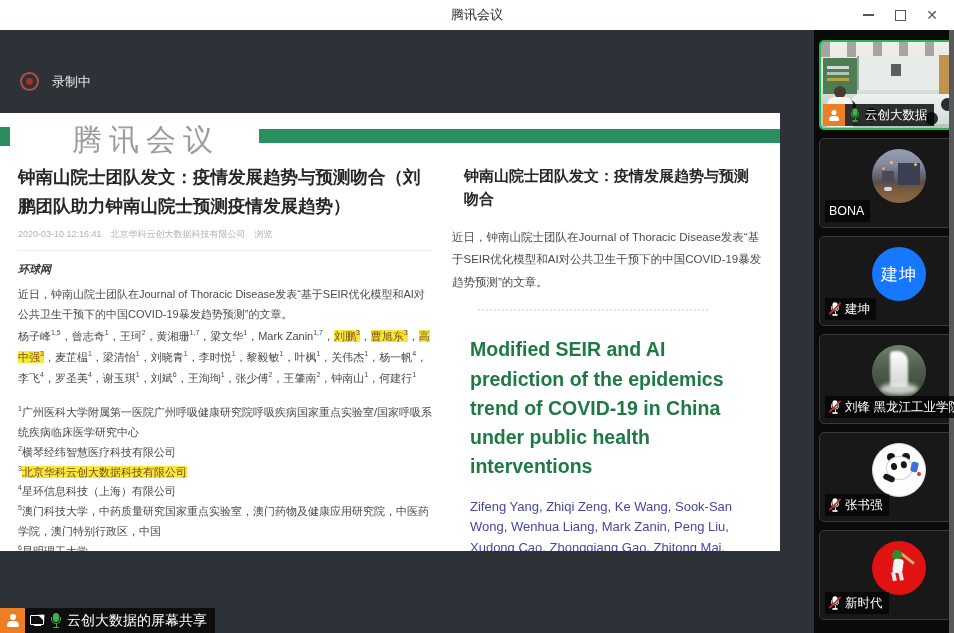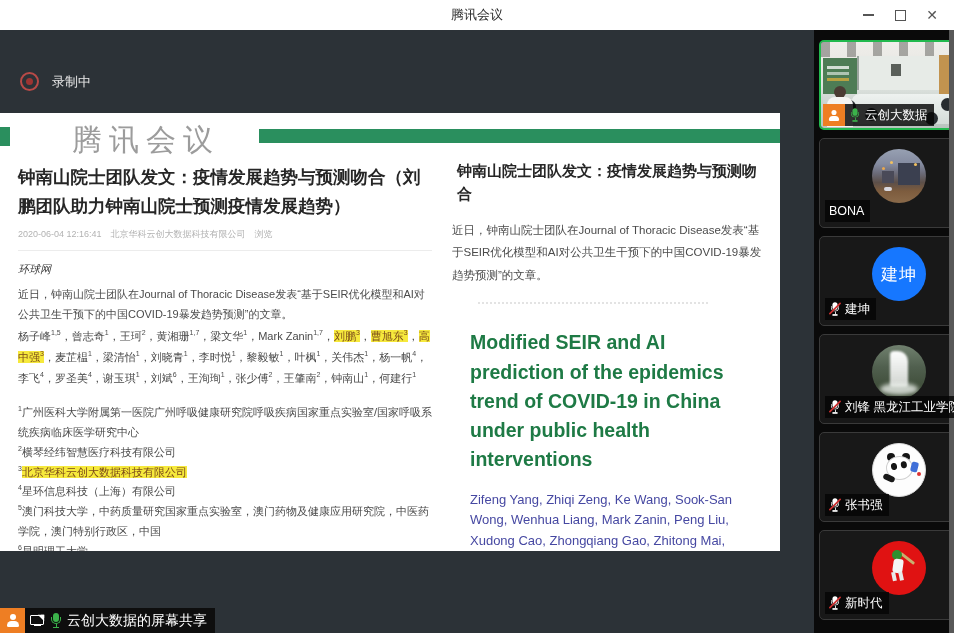--- a/index.html
+++ b/index.html
@@ -25,30 +25,30 @@
   
   .screen{position:absolute;top:83px;left:0;width:780px;height:438px;background:#ffffff;overflow:hidden;}
   .ph-square{position:absolute;left:0;top:14px;width:10px;height:19px;background:#2a8f5e;}
   .ph-title{position:absolute;left:72px;top:7px;font-size:30px;color:#9c9c9c;letter-spacing:7px;}
   .ph-bar{position:absolute;left:259px;top:16px;width:521px;height:14px;background:#2a8f5e;}
 
   .col-left{position:absolute;left:18px;top:50px;width:414px;}
   .col-left h1{margin:0;font-size:17.5px;font-weight:bold;color:#262626;line-height:1.65;}
   .meta{margin-top:7px;font-size:9px;color:#b2b2b2;}
   .ldivider{margin-top:9px;border-top:1px solid #ececec;}
-  .source{margin-top:11px;font-size:11px;font-style:italic;font-weight:normal;color:#3a3a3a;}
+  .source{margin-top:11px;font-size:11px;font-style:italic;font-weight:bold;color:#3a3a3a;}
   .para{margin-top:7px;font-size:11px;color:#4a4a4a;line-height:1.85;}
   .authors{margin-top:2px;font-size:11px;color:#4a4a4a;line-height:1.9;}
   sup{font-size:7px;}
   .hl{background:#f6e93c;color:#7a4a1a;}
   .affs{margin-top:14px;font-size:11px;color:#4a4a4a;line-height:1.8;}
   .aff-line{margin:0;}
 
   .col-right{position:absolute;left:452px;top:42px;width:314px;}
-  .col-right h2{margin:5px;font-size:15px;font-weight:bold;color:#262626;line-height:1.5;}
+  .col-right h2{margin:12px;font-size:15px;font-weight:bold;color:#262626;line-height:1.5;font-family:Liberation Mono, monospace;}
   .rdate{margin-top:9px;font-size:10px;color:#b5b5b5;}
   .rintro{margin-top:14px;font-size:11.5px;color:#4a4a4a;line-height:1.95;}
   .squiggle{margin:16px auto 0 26px;width:230px;border-bottom:2px dotted #e3e3e3;}
   .paper-title{margin:24px 0 0 18px;width:286px;font-size:19.5px;font-weight:bold;color:#1e7a45;line-height:1.5;}
   .paper-authors{margin:15px 0 0 18px;width:286px;font-size:13px;color:#4648a2;line-height:1.6;}
 
   
   .share-banner{position:absolute;left:0;bottom:0;height:25px;display:flex;z-index:10;}
   .person-box{width:25px;height:25px;background:#ee7e23;display:flex;align-items:center;justify-content:center;flex:none;}
   .person-glyph{position:relative;width:14px;height:13px;}
@@ -155,21 +155,21 @@
       <span class="rec-text">录制中</span>
     </div>
 
     <div class="screen">
       <div class="ph-square"></div>
       <div class="ph-title">腾讯会议</div>
       <div class="ph-bar"></div>
 
       <div class="col-left">
         <h1>钟南山院士团队发文：疫情发展趋势与预测吻合（刘鹏团队助力钟南山院士预测疫情发展趋势）</h1>
-        <div class="meta">2020-06-04 12:16:41　北京华科云创大数据科技有限公司　浏览</div>
+        <div class="meta">2020-03-10 12:16:41　北京华科云创大数据科技有限公司　浏览</div>
         <div class="ldivider"></div>
         <div class="source">环球网</div>
         <div class="para">近日，钟南山院士团队在Journal of Thoracic Disease发表“基于SEIR优化模型和AI对公共卫生干预下的中国COVID-19暴发趋势预测”的文章。</div>
         <div class="authors" id="cn-authors"><span>杨子峰<sup>1,5</sup></span>，<span>曾志奇<sup>1</sup></span>，<span>王珂<sup>2</sup></span>，<span>黄湘珊<sup>1,7</sup></span>，<span>梁文华<sup>1</sup></span>，<span>Mark Zanin<sup>1,7</sup></span>，<span class="hl">刘鹏<sup>3</sup></span>，<span class="hl">曹旭东<sup>3</sup></span>，<span class="hl">高中强<sup>3</sup></span>，<span>麦芷榅<sup>1</sup></span>，<span>梁清怡<sup>1</sup></span>，<span>刘晓青<sup>1</sup></span>，<span>李时悦<sup>1</sup></span>，<span>黎毅敏<sup>1</sup></span>，<span>叶枫<sup>1</sup></span>，<span>关伟杰<sup>1</sup></span>，<span>杨一帆<sup>4</sup></span>，<span>李飞<sup>4</sup></span>，<span>罗圣美<sup>4</sup></span>，<span>谢玉琪<sup>1</sup></span>，<span>刘斌<sup>6</sup></span>，<span>王洵珣<sup>1</sup></span>，<span>张少傅<sup>2</sup></span>，<span>王肇南<sup>2</sup></span>，<span>钟南山<sup>1</sup></span>，<span>何建行<sup>1</sup></span></div>
         <div class="affs" id="cn-affs">
             <div class="aff-line"><sup>1</sup><span>广州医科大学附属第一医院广州呼吸健康研究院呼吸疾病国家重点实验室/国家呼吸系统疾病临床医学研究中心</span></div>
             <div class="aff-line"><sup>2</sup><span>横琴经纬智慧医疗科技有限公司</span></div>
             <div class="aff-line"><sup>3</sup><span class="hl">北京华科云创大数据科技有限公司</span></div>
             <div class="aff-line"><sup>4</sup><span>星环信息科技（上海）有限公司</span></div>
             <div class="aff-line"><sup>5</sup><span>澳门科技大学，中药质量研究国家重点实验室，澳门药物及健康应用研究院，中医药学院，澳门特别行政区，中国</span></div>

